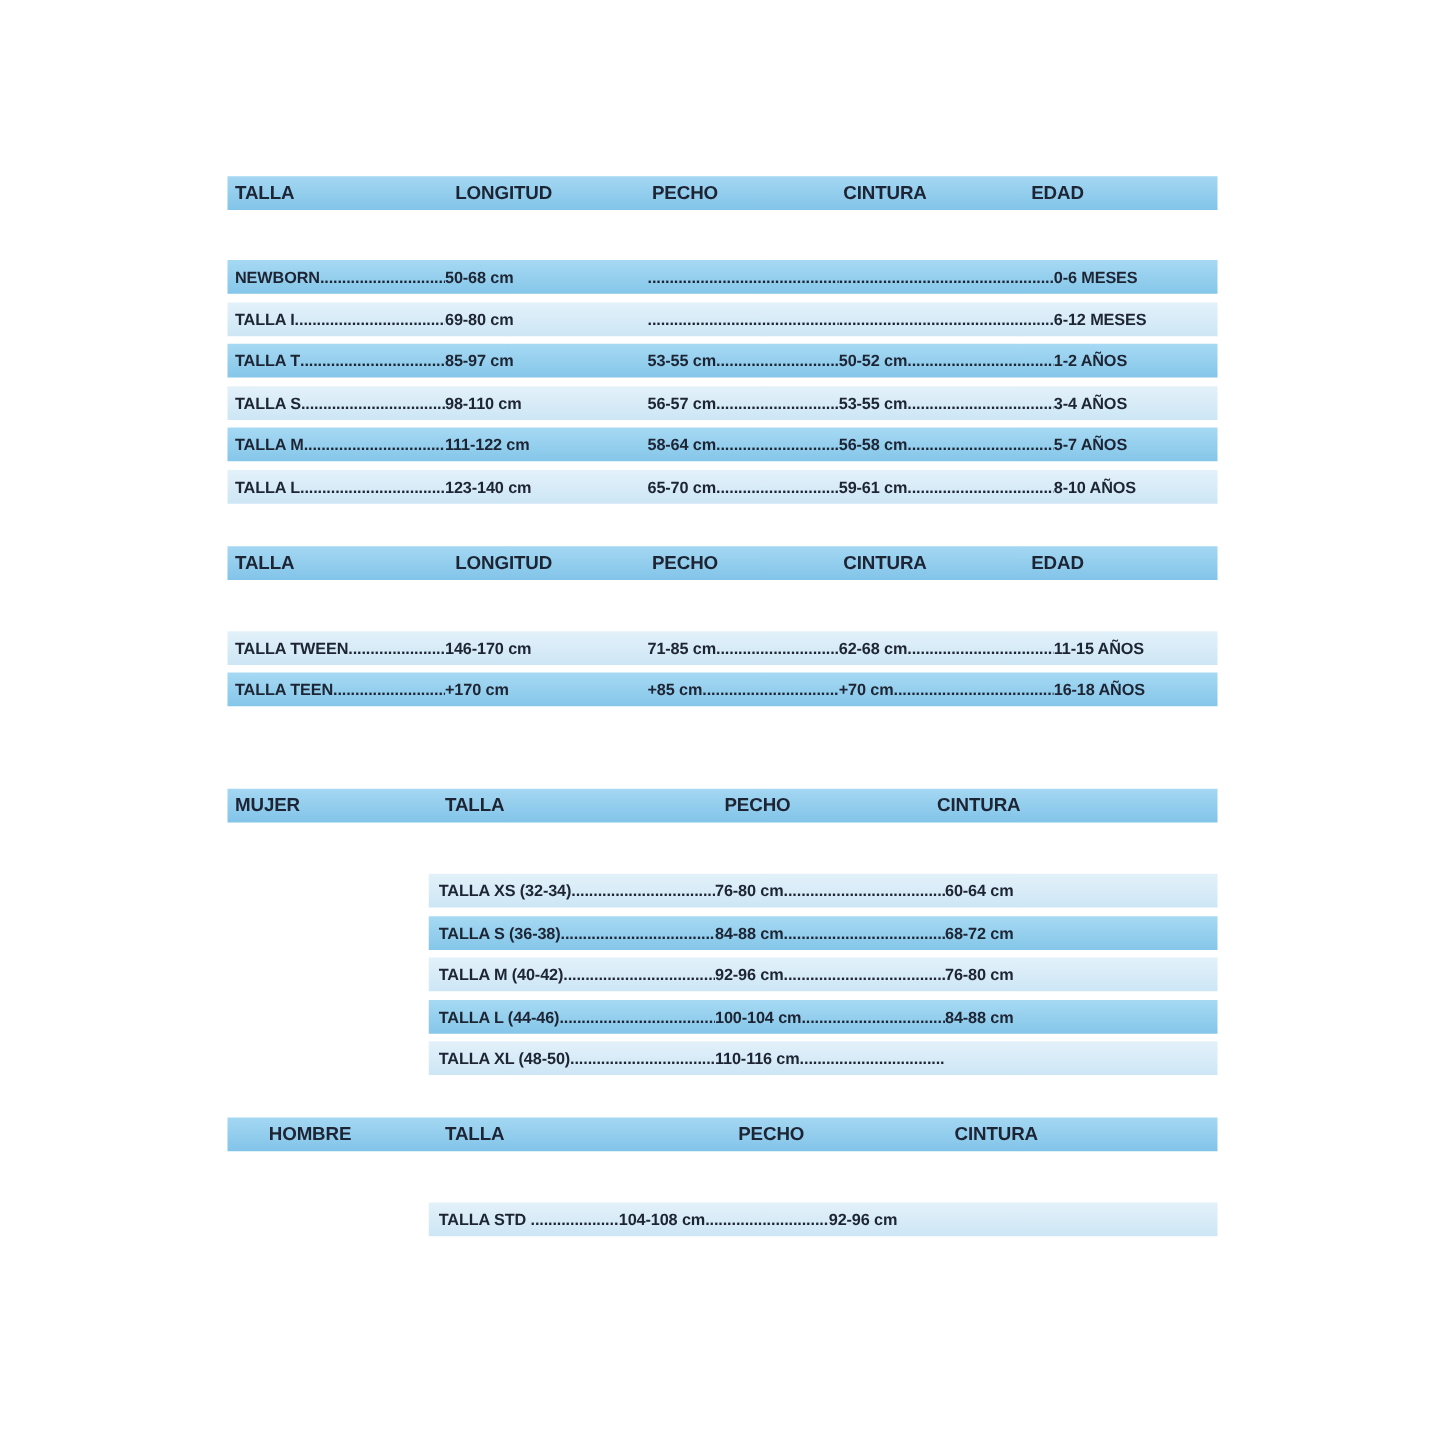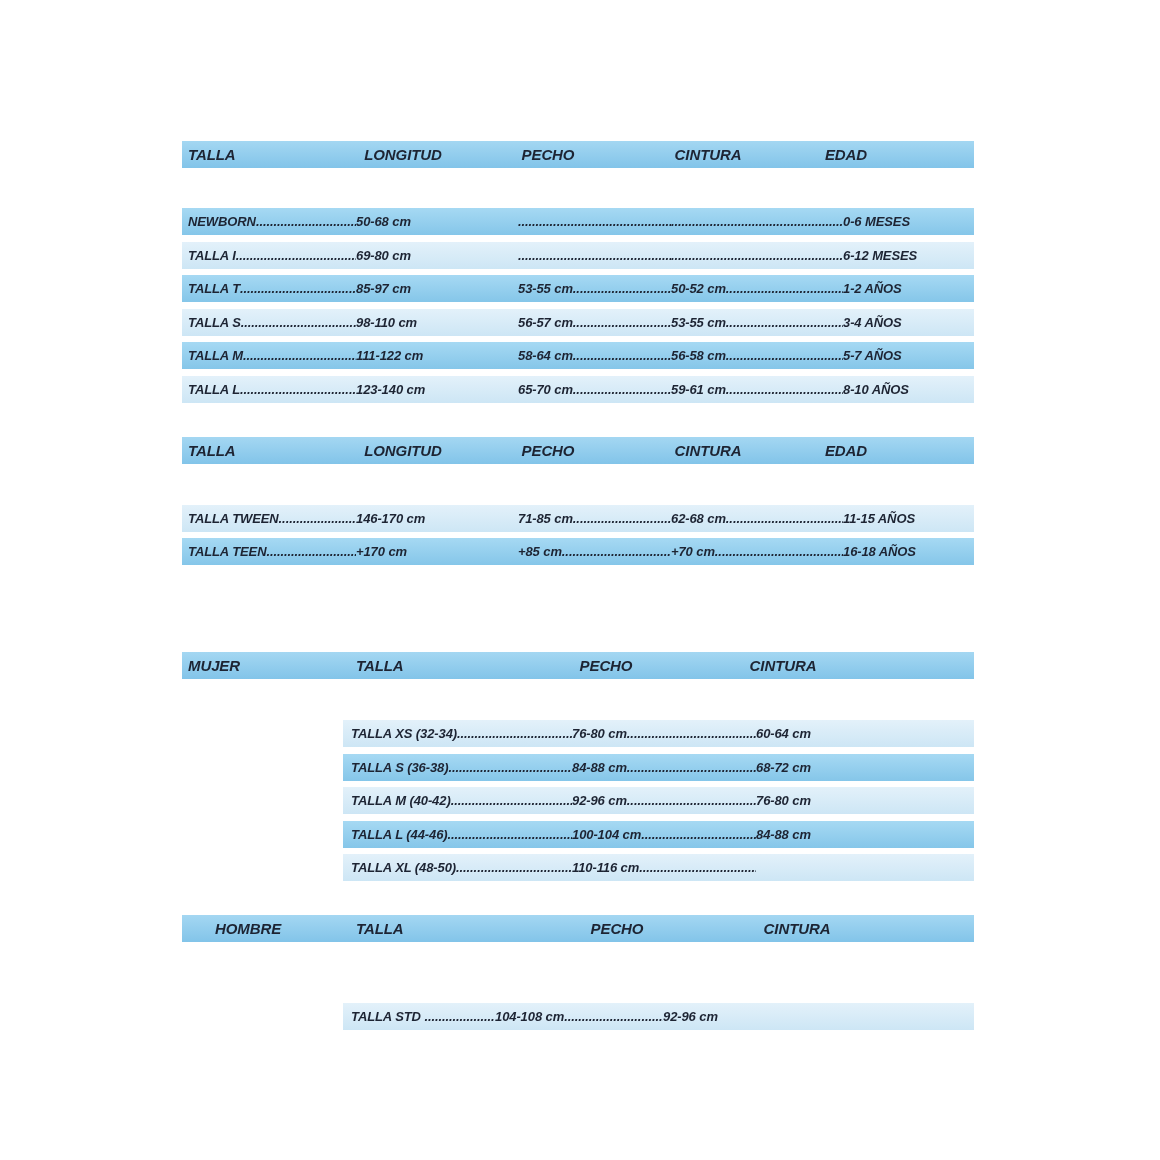--- a/index.html
+++ b/index.html
@@ -1,18 +1,18 @@
 <!DOCTYPE html>
 <html><head>
 <meta charset="utf-8">
 <style>
   html,body{margin:0;padding:0;background:#ffffff;}
   .canvas{
     position:relative;width:1134px;height:1160px;background:#ffffff;overflow:hidden;
-    font-family:"Liberation Sans",sans-serif;font-weight:bold;color:#1d2433;font-style:italic;
+    font-family:"Liberation Sans",sans-serif;font-weight:bold;color:#1d2433;
   }
   .stack{margin:141px 0 0 182px;width:792px;}
   .tbl{position:relative;}
   .hdr{
     position:relative;height:27px;width:792px;box-sizing:border-box;
     background:linear-gradient(180deg,#a4d7f2,#82c4e9);
     font-size:15px;letter-spacing:-0.1px;
   }
   .hdr span{position:absolute;top:0;line-height:27px;white-space:pre;}
   .hdr span.ctr{transform:translateX(-50%);}
@@ -50,24 +50,24 @@
   .g4 .row{margin-left:161px;width:631px;padding-left:8px;}
   .g4 .c0{width:144px;}
   .g4 .c1{width:168px;}
   .g4 .hdr .h0{left:14px;margin-left:19px;}
   .g4 .hdr .h1{left:174px;}
   .g4 .hdr .h2{left:435px;}
   .g4 .hdr .h3{left:615px;}
   
   .mt-b{margin-top:34px;}
   .mt-b .rows{margin-top:41px;}
-  .mt-c{margin-top:87px;}
+  .mt-c{margin-top:66px;}
   .mt-c .rows{margin-top:41px;}
   .mt-d{margin-top:33.5px;}
-  .mt-d .rows{margin-top:61px;}
+  .mt-d .rows{margin-top:41px;}
 </style>
 </head>
 <body>
 
 <div class="canvas">
   <div class="stack">
       <div class="tbl g12">
         <div class="hdr">
           <span class="h0">TALLA</span>
           <span class="h1 ctr">LONGITUD</span>

